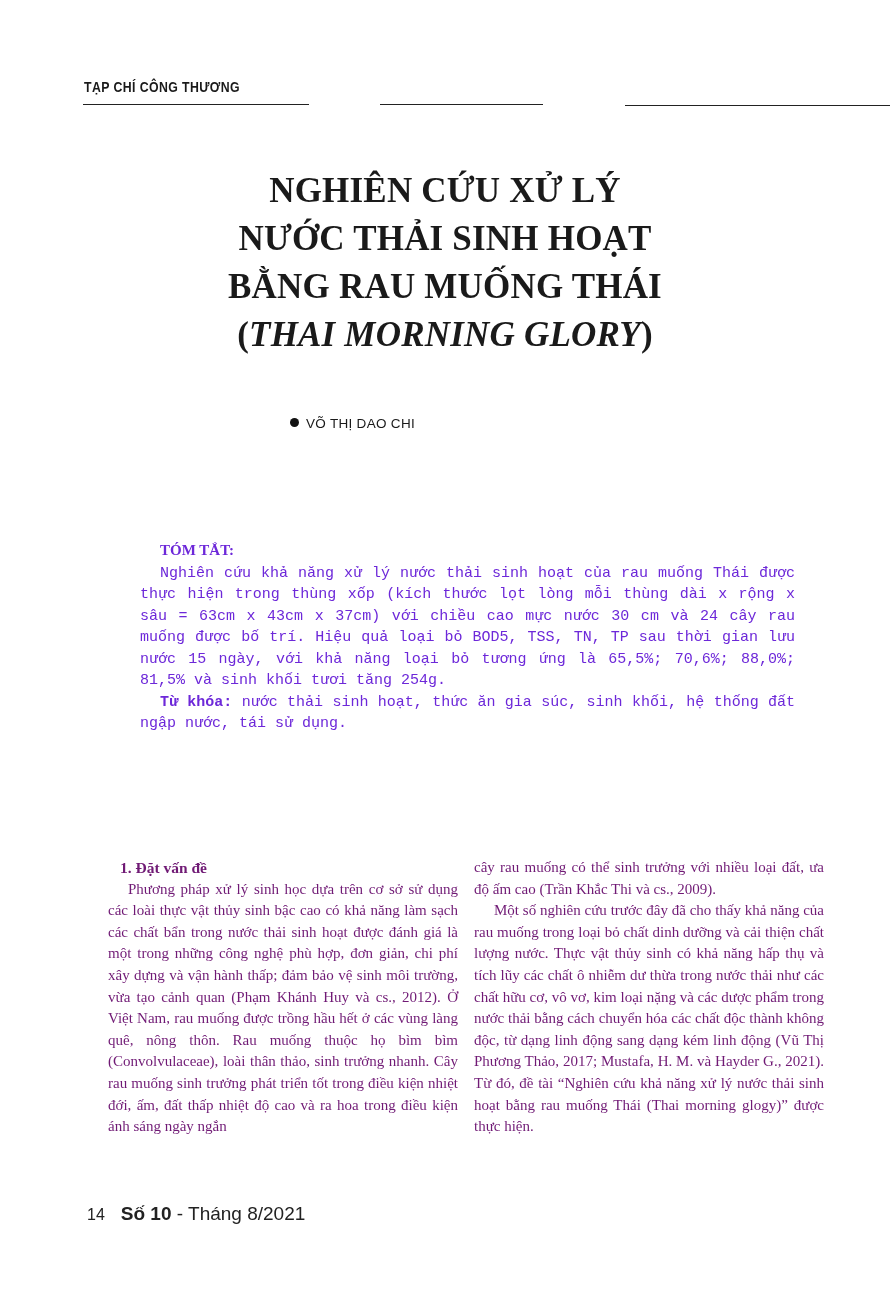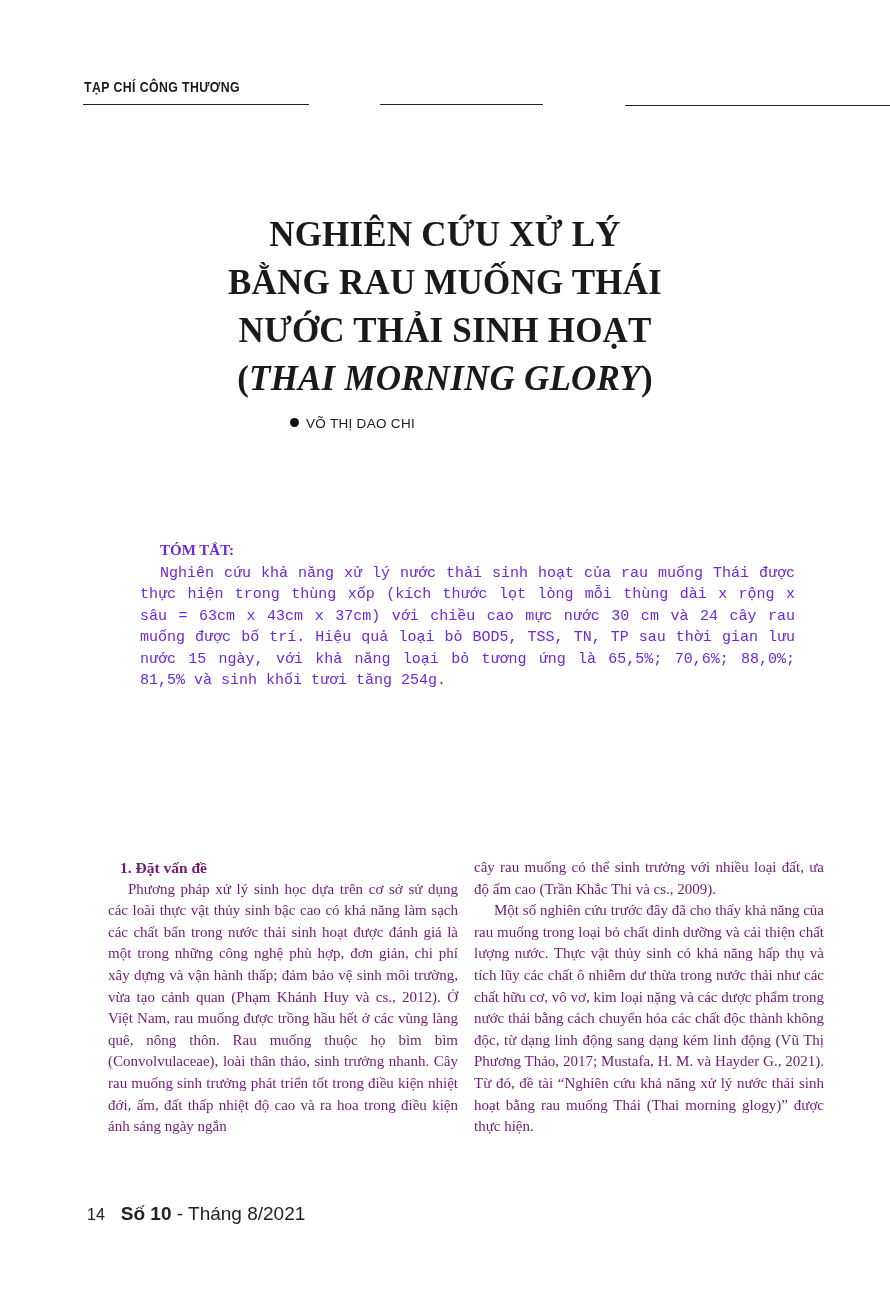--- a/index.html
+++ b/index.html
@@ -7,21 +7,20 @@
   .journal {
     position: absolute; left: 84px; top: 78px;
     font-family: "Liberation Sans", sans-serif; font-weight: bold; font-size: 15px;
     letter-spacing: 0.5px; transform: scaleX(0.82); transform-origin: left top;
   }
   .rule { position: absolute; height: 1px; background: #222; }
   .title {
     position: absolute; left: 0; width: 890px; top: 167px; text-align: center;
     font-family: "Liberation Serif", serif; font-weight: bold; font-size: 35px; line-height: 48px;
     letter-spacing: 0.2px;
-    margin-top: 44px;
   }
   .title .line { display: block; }
   .title em { font-style: italic; }
   .author {
     position: absolute; left: 0; width: 705px; top: 416px; text-align: center;
     font-family: "Liberation Sans", sans-serif; font-size: 13.5px; letter-spacing: 0.3px;
   }
   .author .dot { display: inline-block; width: 9px; height: 9px; border-radius: 50%; background: #111; margin-right: 7px; vertical-align: 1px; }
   .abstract {
     position: absolute; left: 140px; width: 655px; top: 540px;
@@ -51,32 +50,33 @@
 </head>
 <body>
 
 <div class="journal">TẠP CHÍ CÔNG THƯƠNG</div>
 <div class="rule" style="left:83px; top:104px; width:226px;"></div>
 <div class="rule" style="left:380px; top:104px; width:163px;"></div>
 <div class="rule" style="left:625px; top:105px; width:265px;"></div>
 
 <div class="title">
   <span class="line">NGHIÊN CỨU XỬ LÝ</span>
+  <span class="line">NƯỚC THẢI SINH HOẠT</span>
   <span class="line">BẰNG RAU MUỐNG THÁI</span>
-  <span class="line">NƯỚC THẢI SINH HOẠT</span>
   <span class="line"><span>(</span><em>THAI MORNING GLORY</em><span>)</span></span>
 </div>
 
 <div class="author">
   <span class="dot"></span><span>VÕ THỊ DAO CHI</span>
 </div>
 
 <div class="abstract">
   <span class="heading">TÓM TẮT:</span>
   <p>Nghiên cứu khả năng xử lý nước thải sinh hoạt của rau muống Thái được thực hiện trong thùng xốp (kích thước lọt lòng mỗi thùng dài x rộng x sâu = 63cm x 43cm x 37cm) với chiều cao mực nước 30 cm và 24 cây rau muống được bố trí. Hiệu quả loại bỏ BOD5, TSS, TN, TP sau thời gian lưu nước 15 ngày, với khả năng loại bỏ tương ứng là 65,5%; 70,6%; 88,0%; 81,5% và sinh khối tươi tăng 254g.</p>
+  <p><span class="kw">Từ khóa:</span><span> nước thải sinh hoạt, thức ăn gia súc, sinh khối, hệ thống đất ngập nước, tái sử dụng.</span></p>
 </div>
 
 <div class="col left">
   <h2>1. Đặt vấn đề</h2>
   <p>Phương pháp xử lý sinh học dựa trên cơ sở sử dụng các loài thực vật thủy sinh bậc cao có khả năng làm sạch các chất bẩn trong nước thải sinh hoạt được đánh giá là một trong những công nghệ phù hợp, đơn giản, chi phí xây dựng và vận hành thấp; đảm bảo vệ sinh môi trường, vừa tạo cảnh quan (Phạm Khánh Huy và cs., 2012). Ở Việt Nam, rau muống được trồng hầu hết ở các vùng làng quê, nông thôn. Rau muống thuộc họ bìm bìm (Convolvulaceae), loài thân thảo, sinh trưởng nhanh. Cây rau muống sinh trưởng phát triển tốt trong điều kiện nhiệt đới, ấm, đất thấp nhiệt độ cao và ra hoa trong điều kiện ánh sáng ngày ngắn</p>
 </div>
 
 <div class="col right">
   <p class="cont">cây rau muống có thể sinh trưởng với nhiều loại đất, ưa độ ấm cao (Trần Khắc Thi và cs., 2009).</p>
   <p>Một số nghiên cứu trước đây đã cho thấy khả năng của rau muống trong loại bỏ chất dinh dưỡng và cải thiện chất lượng nước. Thực vật thủy sinh có khả năng hấp thụ và tích lũy các chất ô nhiễm dư thừa trong nước thải như các chất hữu cơ, vô vơ, kim loại nặng và các dược phẩm trong nước thải bằng cách chuyển hóa các chất độc thành không độc, từ dạng linh động sang dạng kém linh động (Vũ Thị Phương Thảo, 2017; Mustafa, H. M. và Hayder G., 2021). Từ đó, đề tài “Nghiên cứu khả năng xử lý nước thải sinh hoạt bằng rau muống Thái (Thai morning glogy)” được thực hiện.</p>

